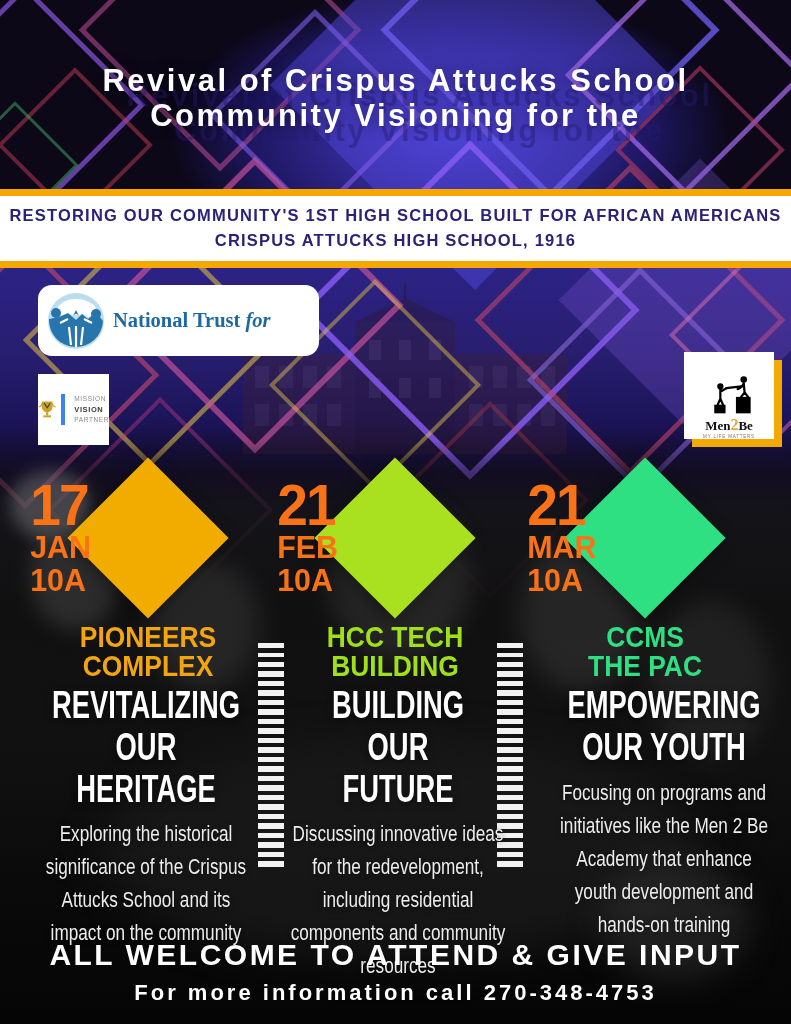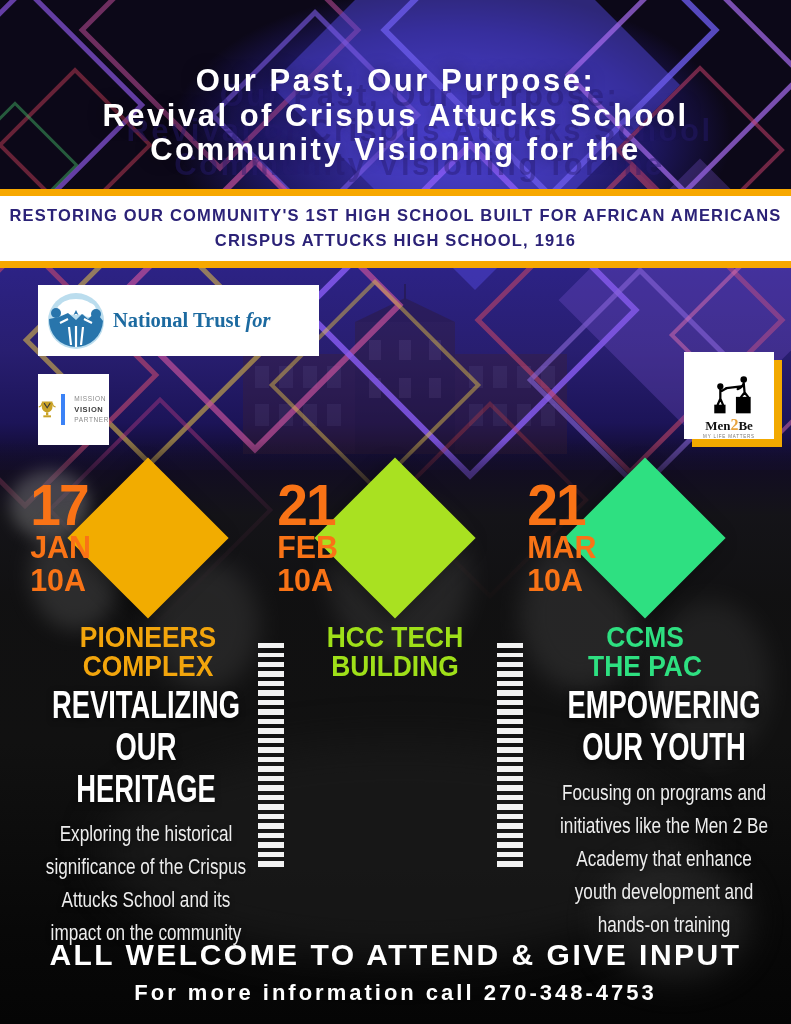--- a/index.html
+++ b/index.html
@@ -22,21 +22,21 @@
   .title{position:absolute;left:0;top:64px;right:0;text-align:center;color:#fff;
     font-weight:bold;font-size:31px;line-height:1.12;letter-spacing:2.5px;
     text-shadow:24px 15px 0 rgba(38,27,110,.45), 0 0 16px rgba(0,0,0,.45);}
   
   .banner{position:absolute;left:0;top:189px;right:0;background:#fff;
     border-top:7px solid #F7A800;border-bottom:7px solid #F7A800;
     padding:7px 0 8px;text-align:center;color:#2B2277;font-weight:bold;
     font-size:16.5px;letter-spacing:1.2px;line-height:1.5;}
   
   .nthp{position:absolute;left:38px;top:285px;width:281px;height:71px;background:#fff;
-    display:flex;align-items:center;gap:9px;padding:6px 10px;box-sizing:border-box;}
+    display:flex;align-items:center;gap:9px;padding:6px 10px;box-sizing:border-box;border-radius:14px;}
   .nthp-text{font-family:"Liberation Serif",serif;color:#1C6AA0;font-weight:bold;
     font-size:20.5px;line-height:1.1;white-space:nowrap;}
   .nthp-text i{font-family:"Liberation Serif",serif;}
   .nthp-text sup{font-size:9px;}
   .mvp{position:absolute;left:38px;top:374px;width:71px;height:71px;background:#fff;
     display:flex;align-items:center;justify-content:center;gap:5px;box-sizing:border-box;}
   .mvp-text{font-size:6.5px;color:#8a8a8a;letter-spacing:.6px;line-height:1.55;
     border-left:4px solid #3b82f6;padding-left:9px;text-transform:uppercase;}
   .mvp-text .strong{font-size:7.5px;color:#3a3a3a;font-weight:bold;}
   .men2be{position:absolute;left:684px;top:352px;width:90px;height:87px;background:#fff;
@@ -142,21 +142,20 @@
     <div class="blob" style="left:30px;top:80px;width:90px;height:110px;background:#484848;filter:blur(10px);opacity:.5;"></div>
     <div class="blob" style="left:150px;top:120px;width:110px;height:130px;background:#3e3e3e;filter:blur(12px);opacity:.45;"></div>
     <div class="blob" style="left:330px;top:60px;width:140px;height:160px;background:#444;filter:blur(12px);opacity:.4;"></div>
     <div class="blob" style="left:520px;top:100px;width:120px;height:150px;background:#404040;filter:blur(12px);opacity:.45;"></div>
     <div class="blob" style="left:650px;top:160px;width:120px;height:160px;background:#383838;filter:blur(12px);opacity:.4;"></div>
     <div class="blob" style="left:100px;top:300px;width:600px;height:220px;background:#1a1a1a;filter:blur(20px);opacity:.8;"></div>
     <div class="blob" style="left:600px;top:420px;width:150px;height:120px;background:#2e2e2e;filter:blur(16px);opacity:.6;"></div>
   </div>
 
   <header class="title">
-    <div>Our Past, Our Purpose:</div>
     <div>Revival of Crispus Attucks School</div>
     <div>Community Visioning for the</div>
   </header>
 
   <div class="banner">
     <div>RESTORING OUR COMMUNITY'S 1ST HIGH SCHOOL BUILT FOR AFRICAN AMERICANS</div>
     <div>CRISPUS ATTUCKS HIGH SCHOOL, 1916</div>
   </div>
 
   <div class="nthp">
@@ -260,20 +259,27 @@
   <div class="divider dv2"></div>
 
   <div class="topic t1">
     <div class="topic-h">
       <div>REVITALIZING</div>
       <div>OUR HERITAGE</div>
     </div>
     <div class="topic-p">Exploring the historical significance of the Crispus Attucks School and its impact on the community</div>
   </div>
 
+  <div class="topic t2">
+    <div class="topic-h">
+      <div>BUILDING OUR</div>
+      <div>FUTURE</div>
+    </div>
+    <div class="topic-p">Discussing innovative ideas for the redevelopment, including residential components and community resources</div>
+  </div>
 
   <div class="topic t3">
     <div class="topic-h">
       <div>EMPOWERING</div>
       <div>OUR YOUTH</div>
     </div>
     <div class="topic-p">Focusing on programs and initiatives like the Men 2 Be Academy that enhance youth development and hands-on training</div>
   </div>
 
   <div class="footer">

